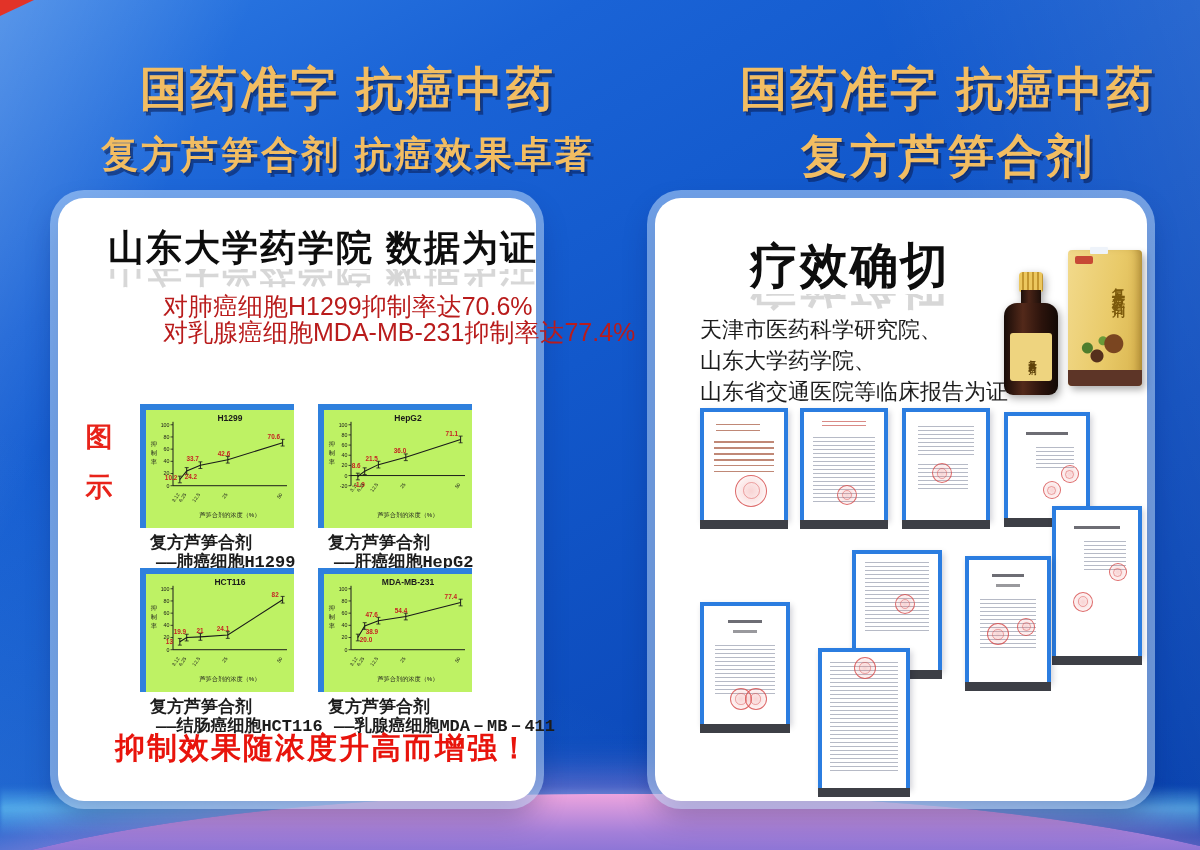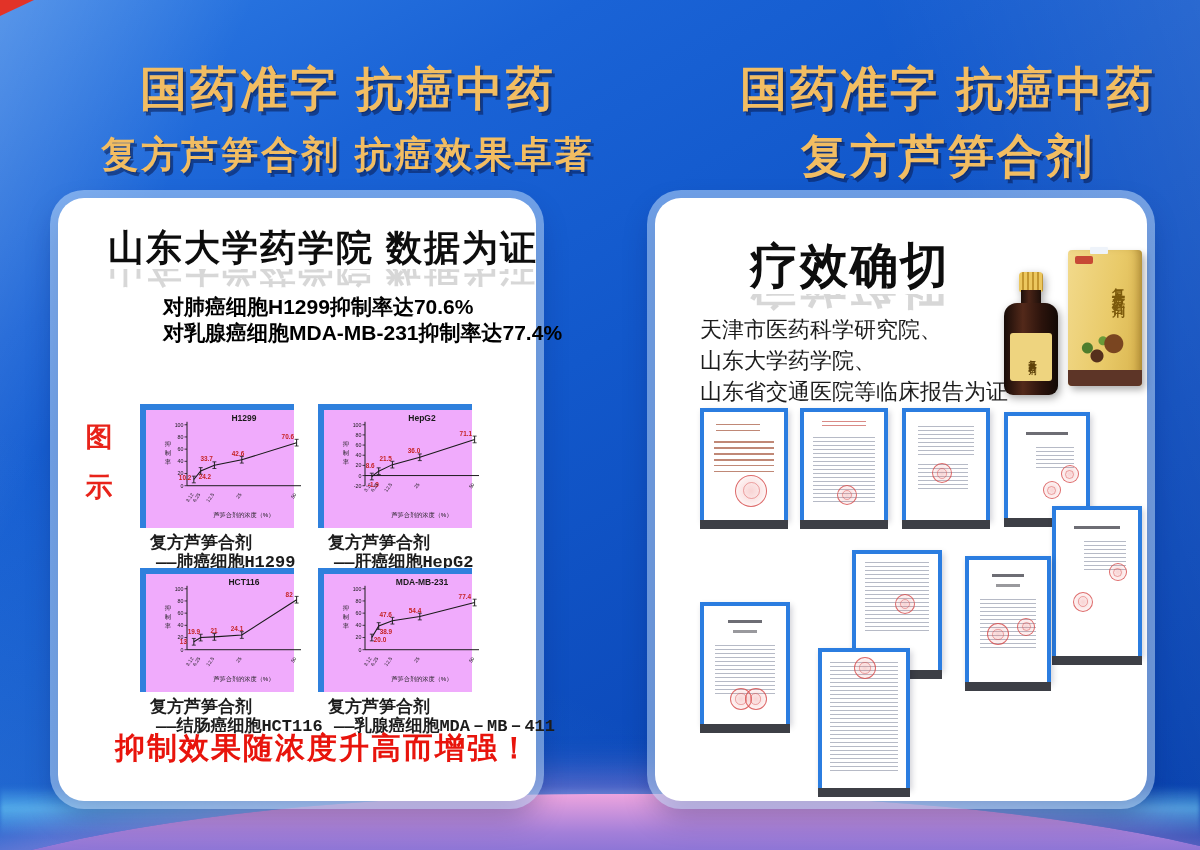--- a/index.html
+++ b/index.html
@@ -33,26 +33,26 @@
     box-shadow:0 0 0 8px rgba(200,228,255,.5),0 14px 30px rgba(0,20,80,.35);}
   #left-card{left:58px;width:478px;}
   #right-card{left:655px;width:492px;}
 
   .rtitle{position:absolute;text-align:center;color:#0d0d0d;font-weight:900;}
   .rtitle .t{letter-spacing:2px;}
   .rtitle .refl{transform:scaleY(-1);opacity:.16;height:24px;overflow:hidden;margin-top:-4px;}
   #left-title{left:0;width:530px;top:26px;font-size:36px;}
   #right-title{left:30px;width:330px;top:36px;font-size:48px;}
 
-  .stats{position:absolute;left:105px;top:96px;font-size:21px;line-height:25.5px;color:#000000;white-space:nowrap;font-weight:bold;}
+  .stats{position:absolute;left:105px;top:96px;font-size:25px;line-height:25.5px;color:#b91c1c;white-space:nowrap;}
   .side-label{position:absolute;left:26px;top:214px;color:#e8231a;font-weight:900;font-size:27px;
     line-height:50px;width:30px;text-align:center;}
 
   .chart-cell{position:absolute;}
-  .chart-frame{width:154px;height:124px;background:#f0abfc;border-left:6px solid #2f80dd;border-top:6px solid #2f80dd;box-sizing:border-box;padding:1px 0 0 15px;}
+  .chart-frame{width:154px;height:124px;background:#bef264;border-left:6px solid #2f80dd;border-top:6px solid #2f80dd;box-sizing:border-box;padding:1px 0 0 1px;}
   #cc1{left:82px;top:206px;} #cc2{left:260px;top:206px;}
   #cc3{left:82px;top:370px;} #cc4{left:260px;top:370px;}
   .chart-caption{margin-top:5px;font-family:"Liberation Serif",serif;font-weight:700;
     font-size:17px;color:#1c1c1c;line-height:20px;white-space:nowrap;padding-left:10px;}
   .chart-caption .cap2{padding-left:6px;font-family:Liberation Mono, monospace;}
   .left-footer{position:absolute;left:0;width:530px;top:530px;text-align:center;
     font-family:"Liberation Serif",serif;font-weight:900;font-size:30px;color:#e8140c;letter-spacing:2px;}
 
   .evidence{position:absolute;left:45px;top:116px;font-size:22px;line-height:31px;color:#1c1c1c;white-space:nowrap;}
 

